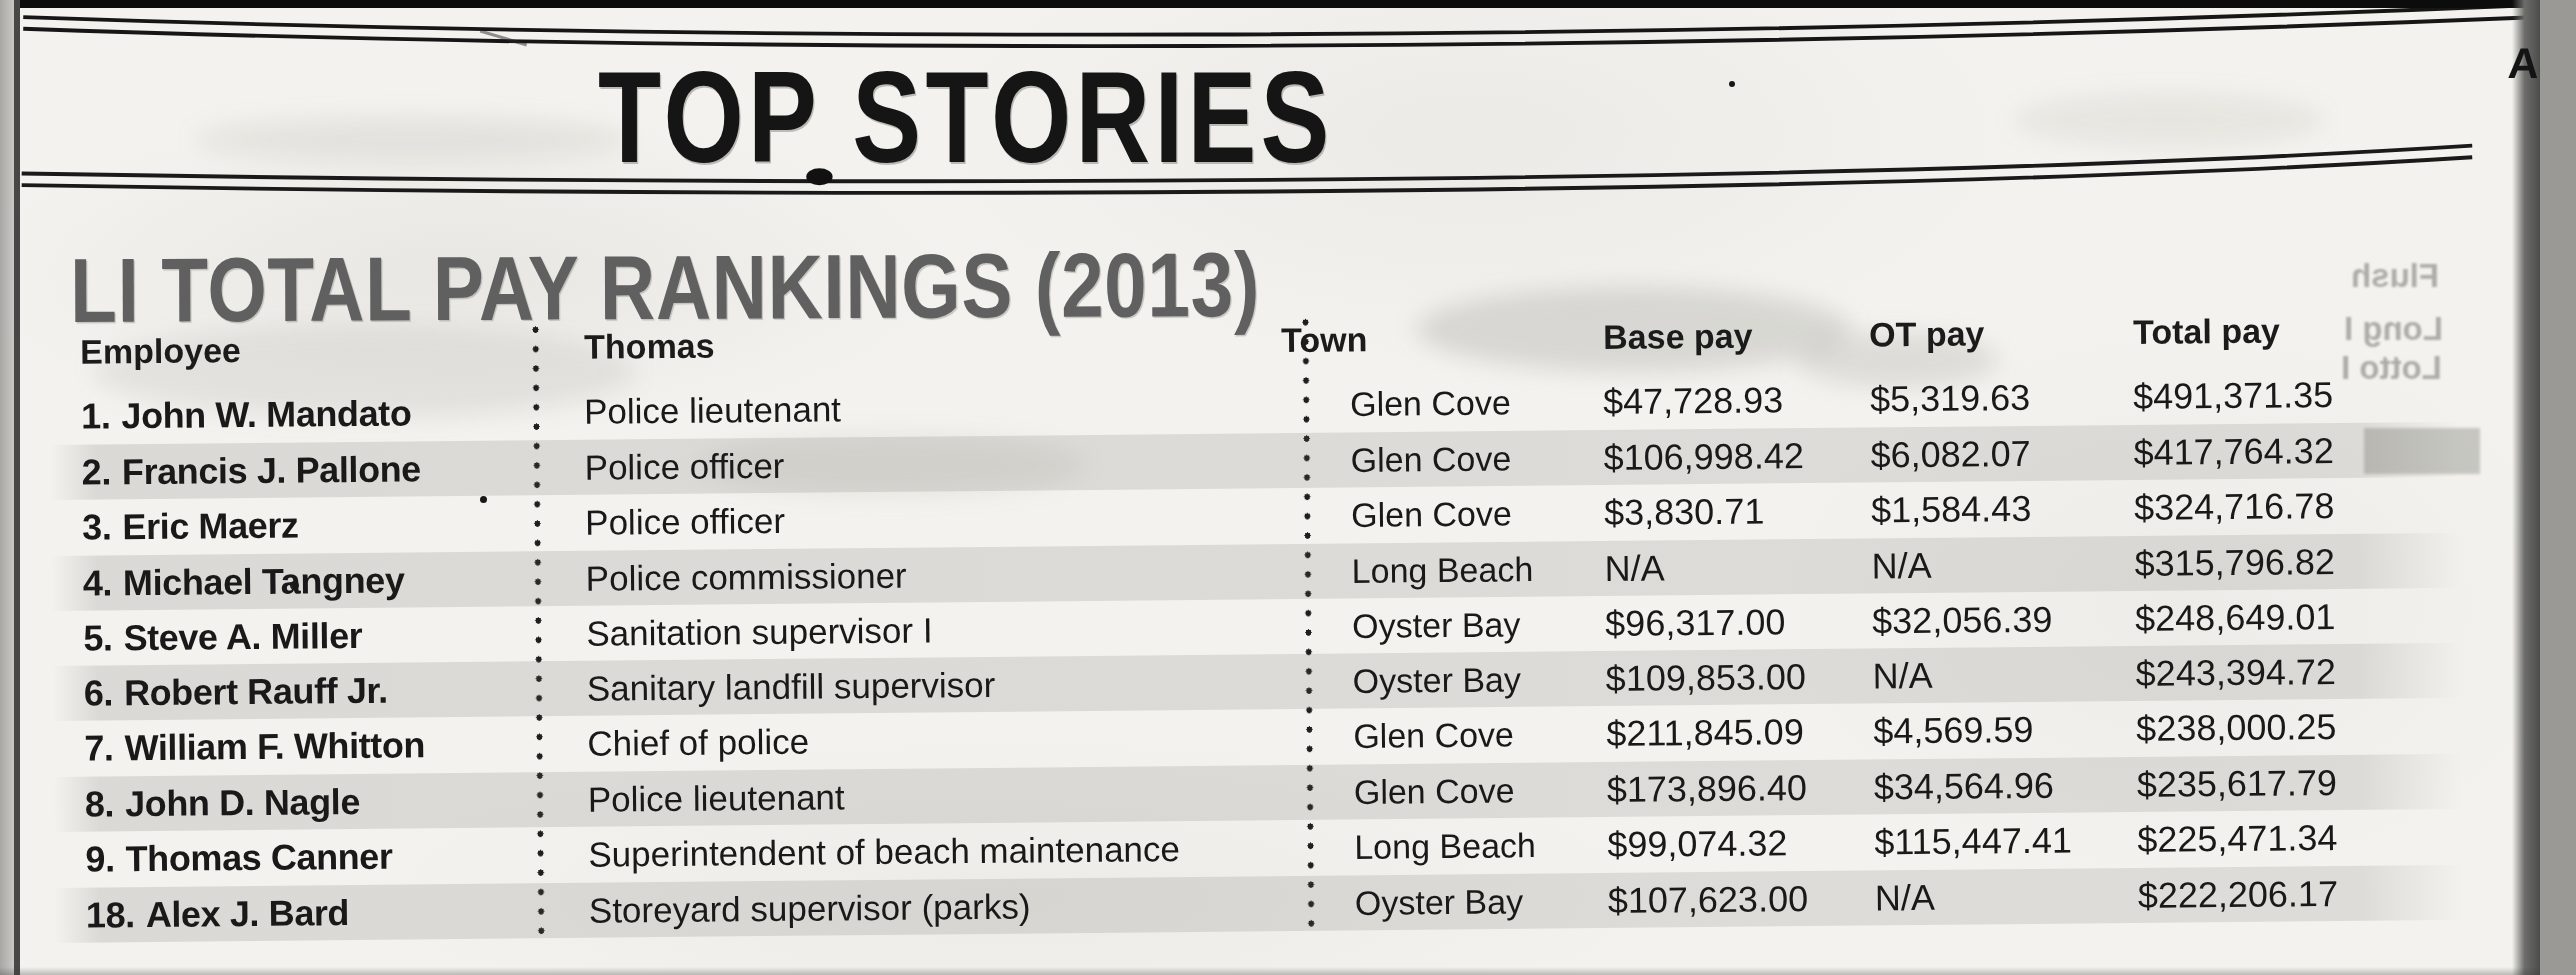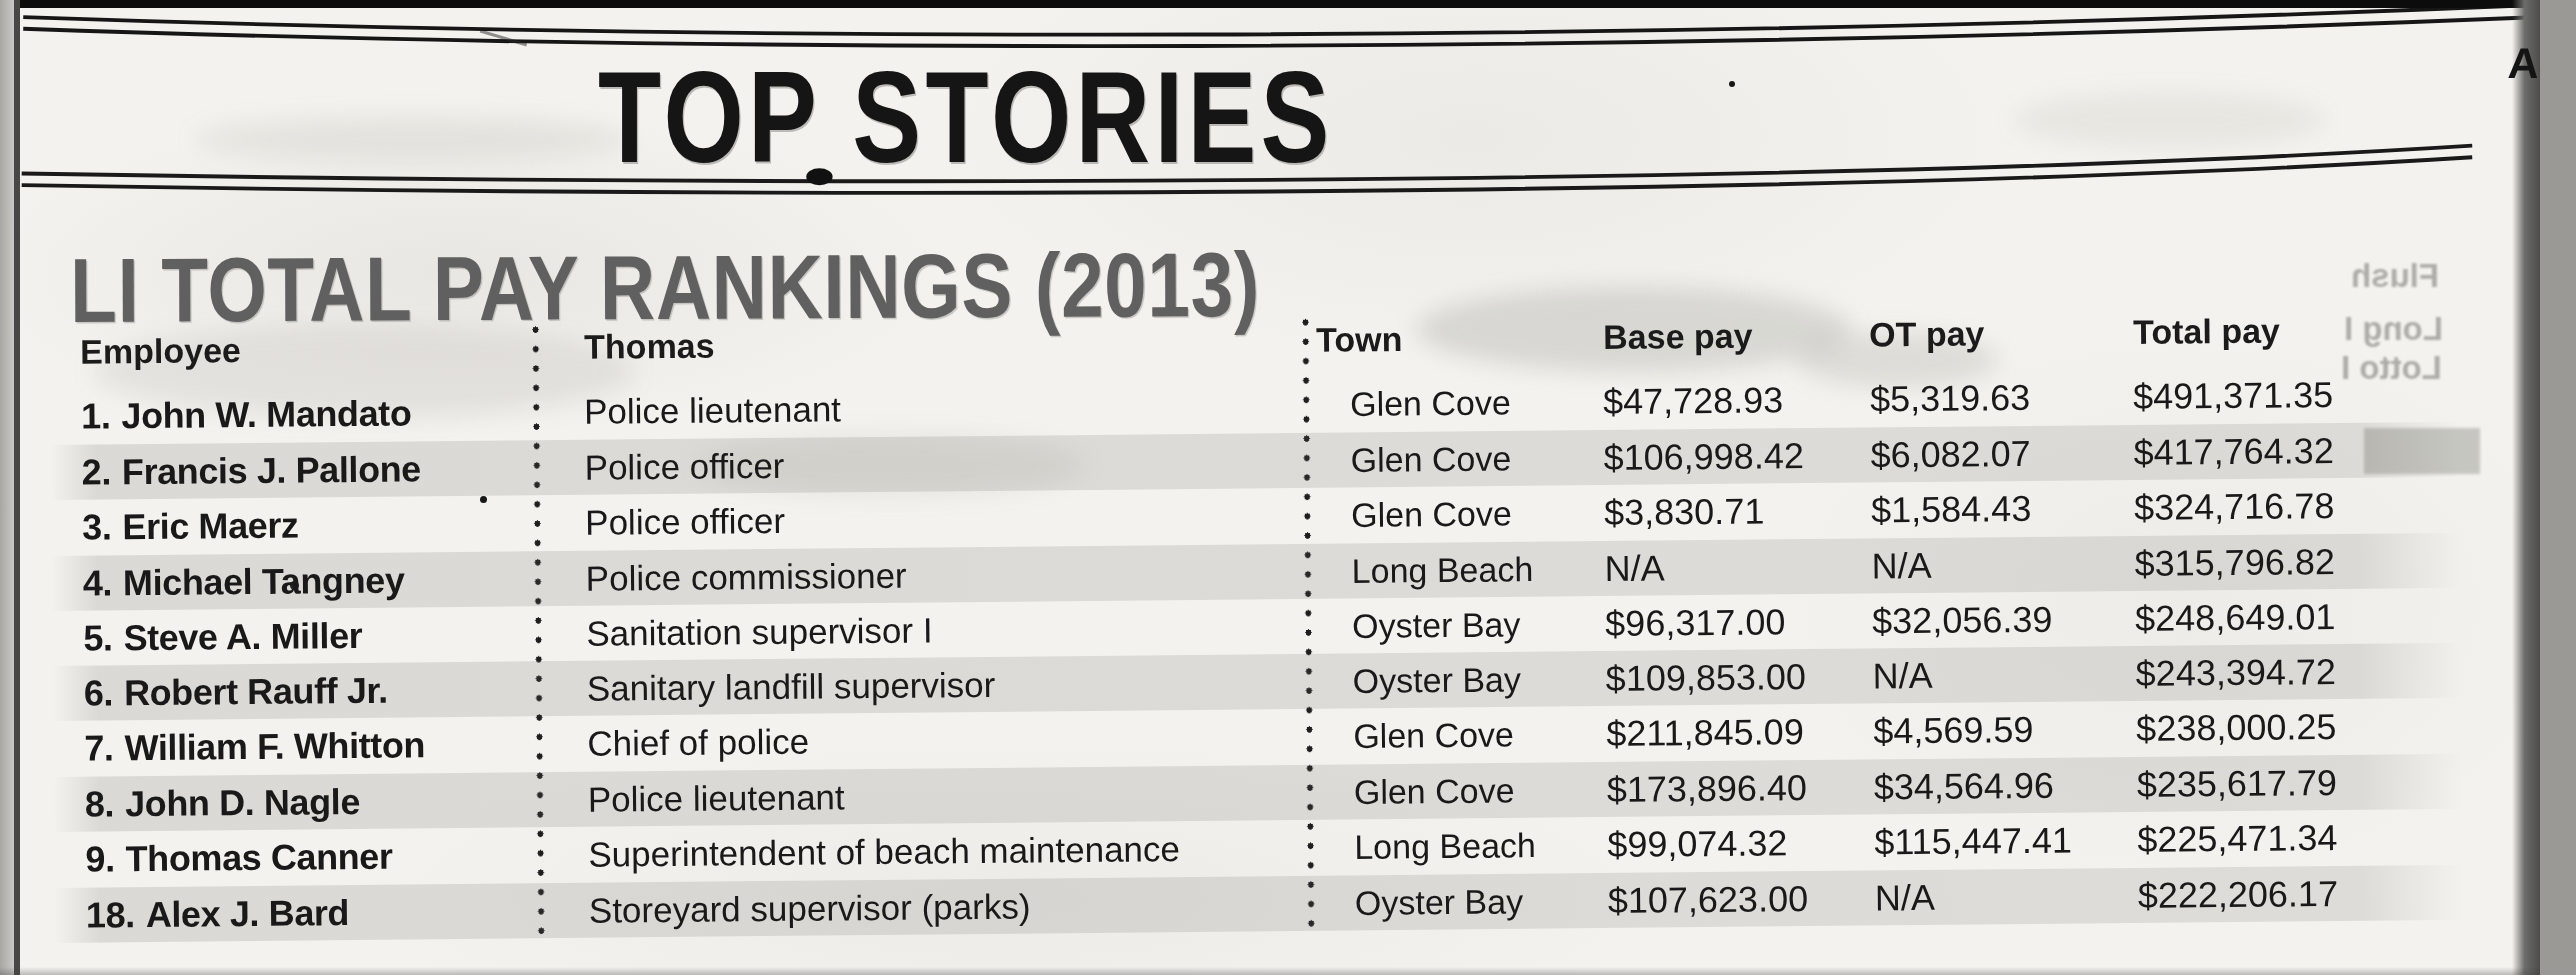--- a/index.html
+++ b/index.html
@@ -36,21 +36,21 @@
   .rankings-title {
     position:absolute; left:70px; top:239px; margin:0;
     font-size:91px; font-weight:bold; letter-spacing:0.8px; color:#606060;
     transform:scaleX(0.84) rotate(-0.25deg); transform-origin:left top; white-space:nowrap;
     text-shadow:1.5px 1.5px 0.8px rgba(96,96,96,0.3);
   }
 
   .paytable { position:absolute; left:43px; top:324px; width:2436px; height:631px;
     transform:rotate(-0.55deg); transform-origin:0 50%; }
   .col-head { position:absolute; top:9.3px; font-weight:bold; font-size:34px; color:#1b1b1b; white-space:nowrap; }
-  .h-emp{left:40px} .h-ttl{left:544px} .h-twn{left:1276px} .h-bp{left:1563px} .h-op{left:1829px} .h-tp{left:2093px}
+  .h-emp{left:40px} .h-ttl{left:544px} .h-twn{left:1241px} .h-bp{left:1563px} .h-op{left:1829px} .h-tp{left:2093px}
 
   .dots { position:absolute; top:4.6px; height:620px; width:7px;
     background-image:radial-gradient(circle 3.1px at 3.5px 5.4px, #1e1e1e 96%, rgba(0,0,0,0));
     background-size:7px 19.4px; background-repeat:repeat-y; }
   .d1{left:492px} .d2{left:1262px}
 
   .trow { position:absolute; left:9.3px; width:2420px; height:55px; }
   .r0{top:65px} .r1{top:121px} .r2{top:176px} .r3{top:232px} .r4{top:287px}
   .r5{top:342px} .r6{top:397px} .r7{top:453px} .r8{top:508px} .r9{top:564px}
   .trow.shade { background:linear-gradient(90deg,

